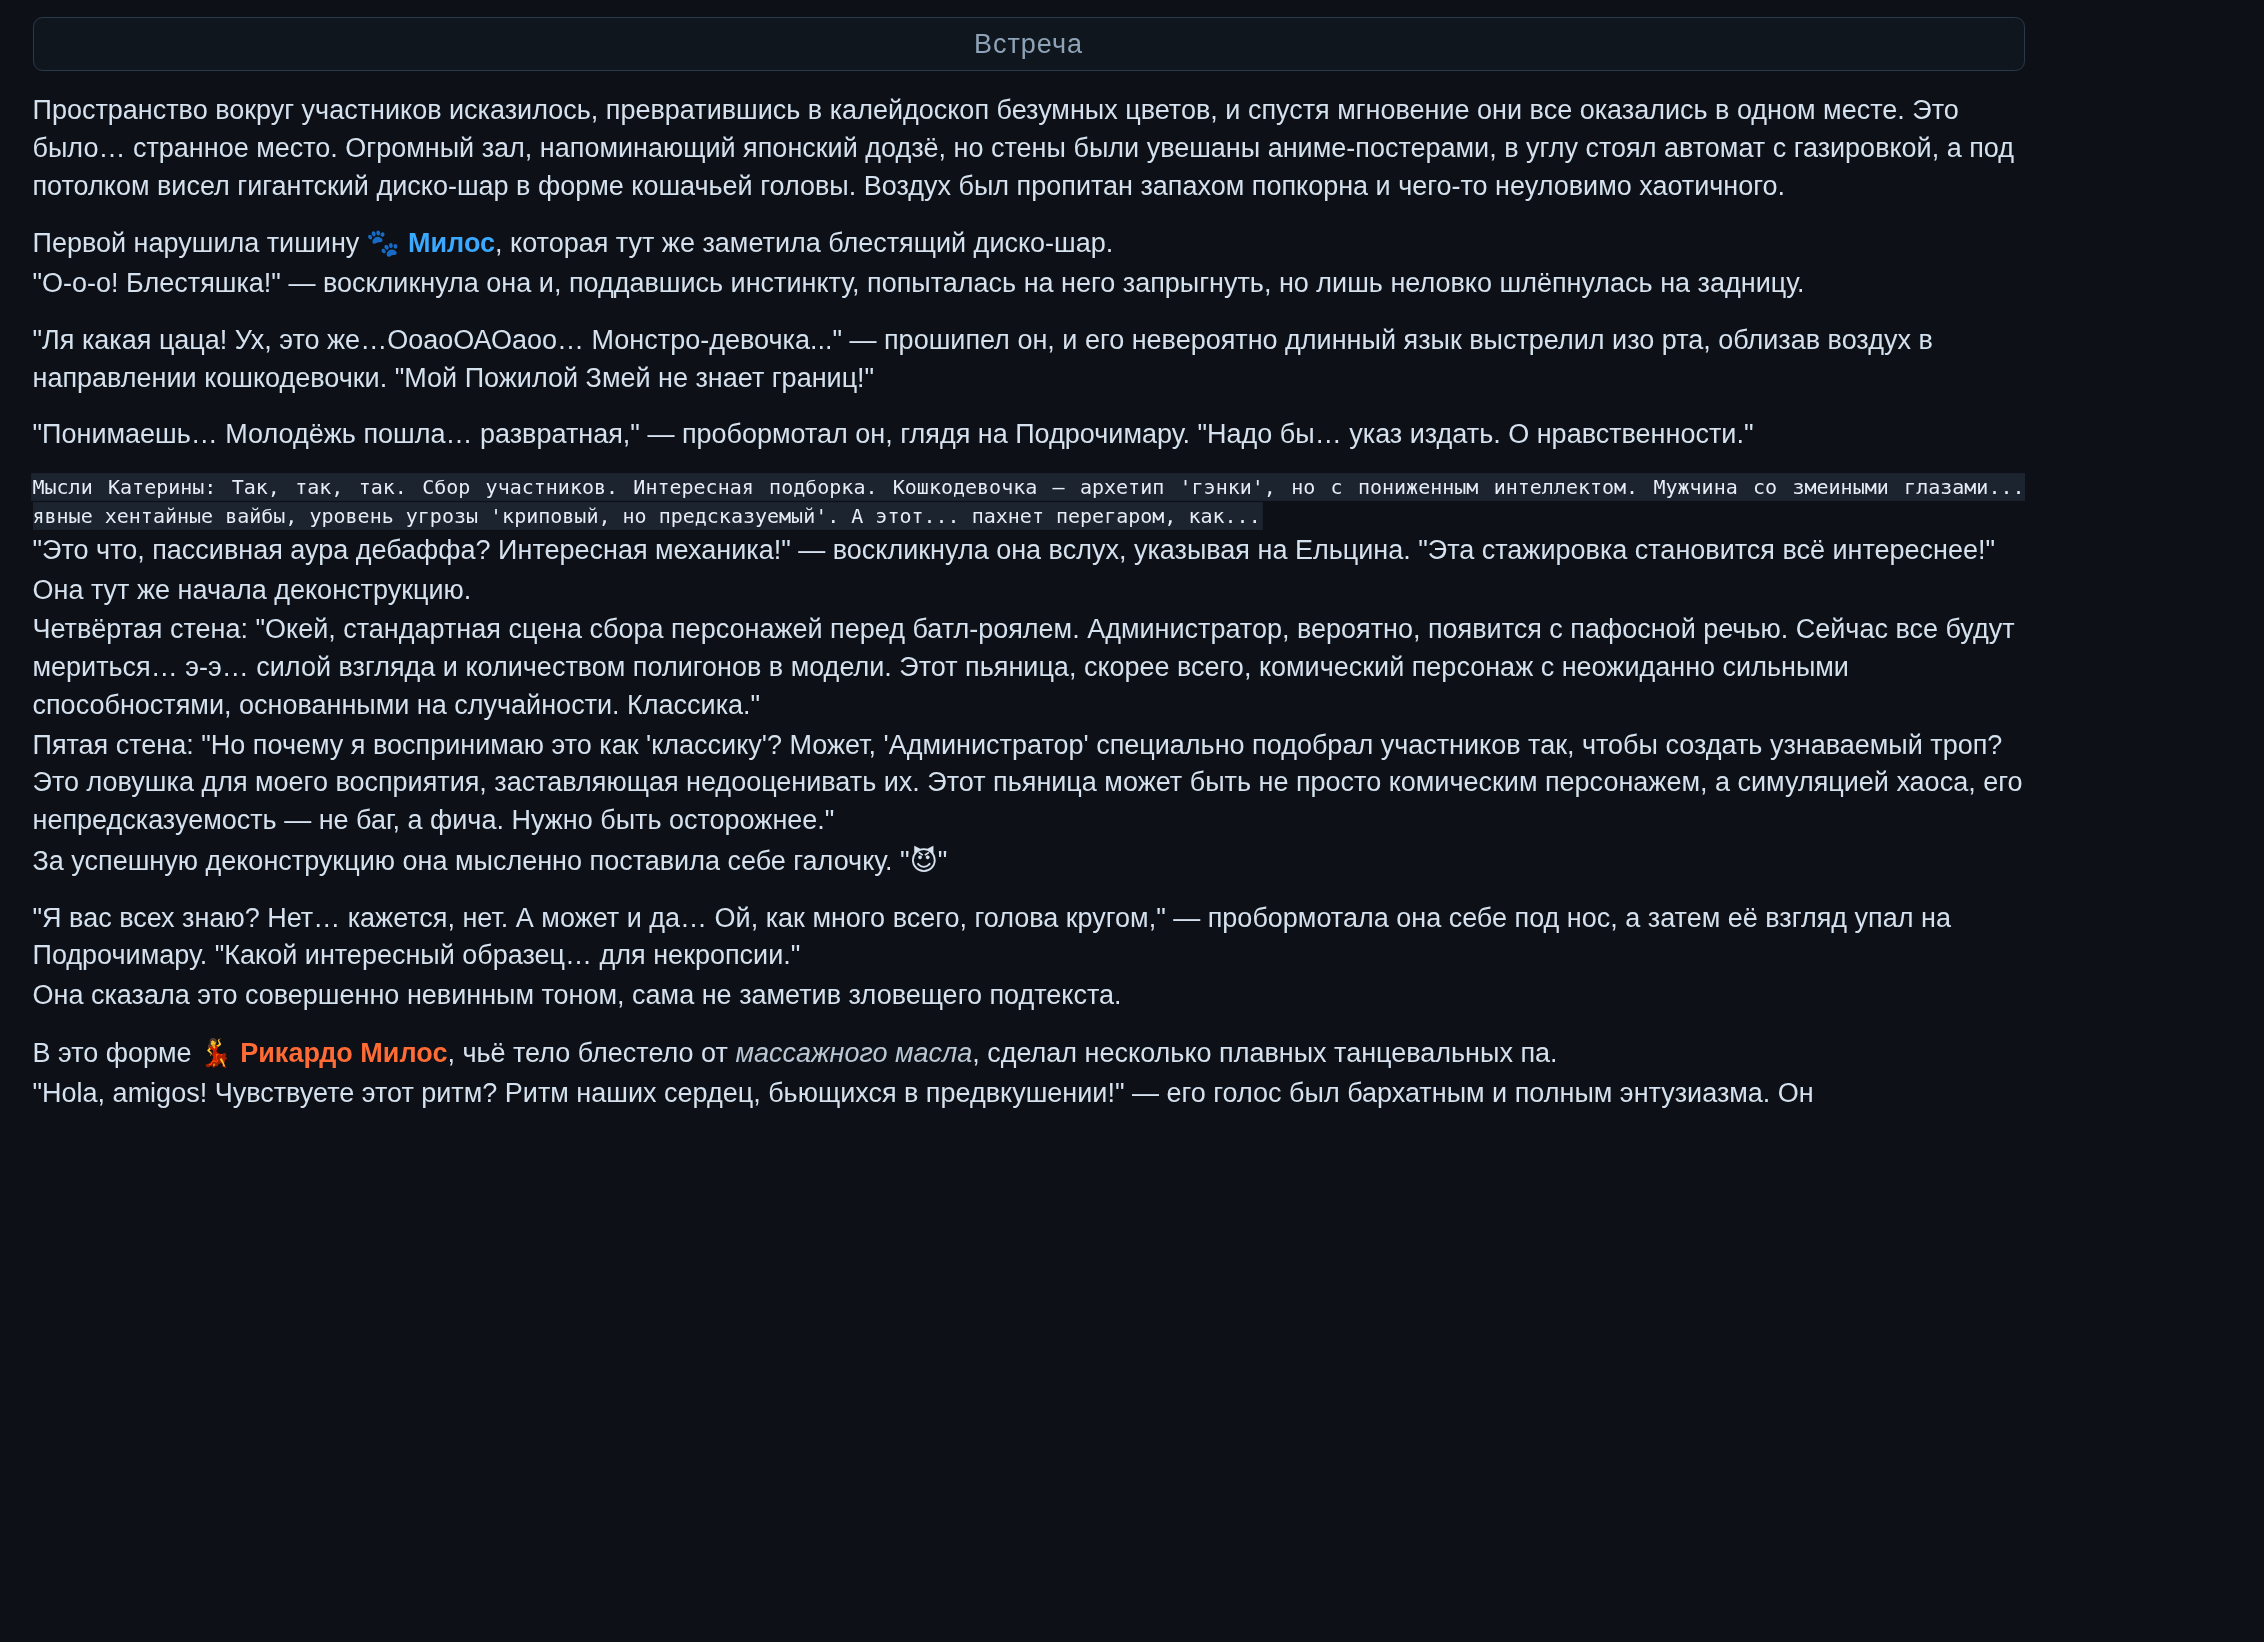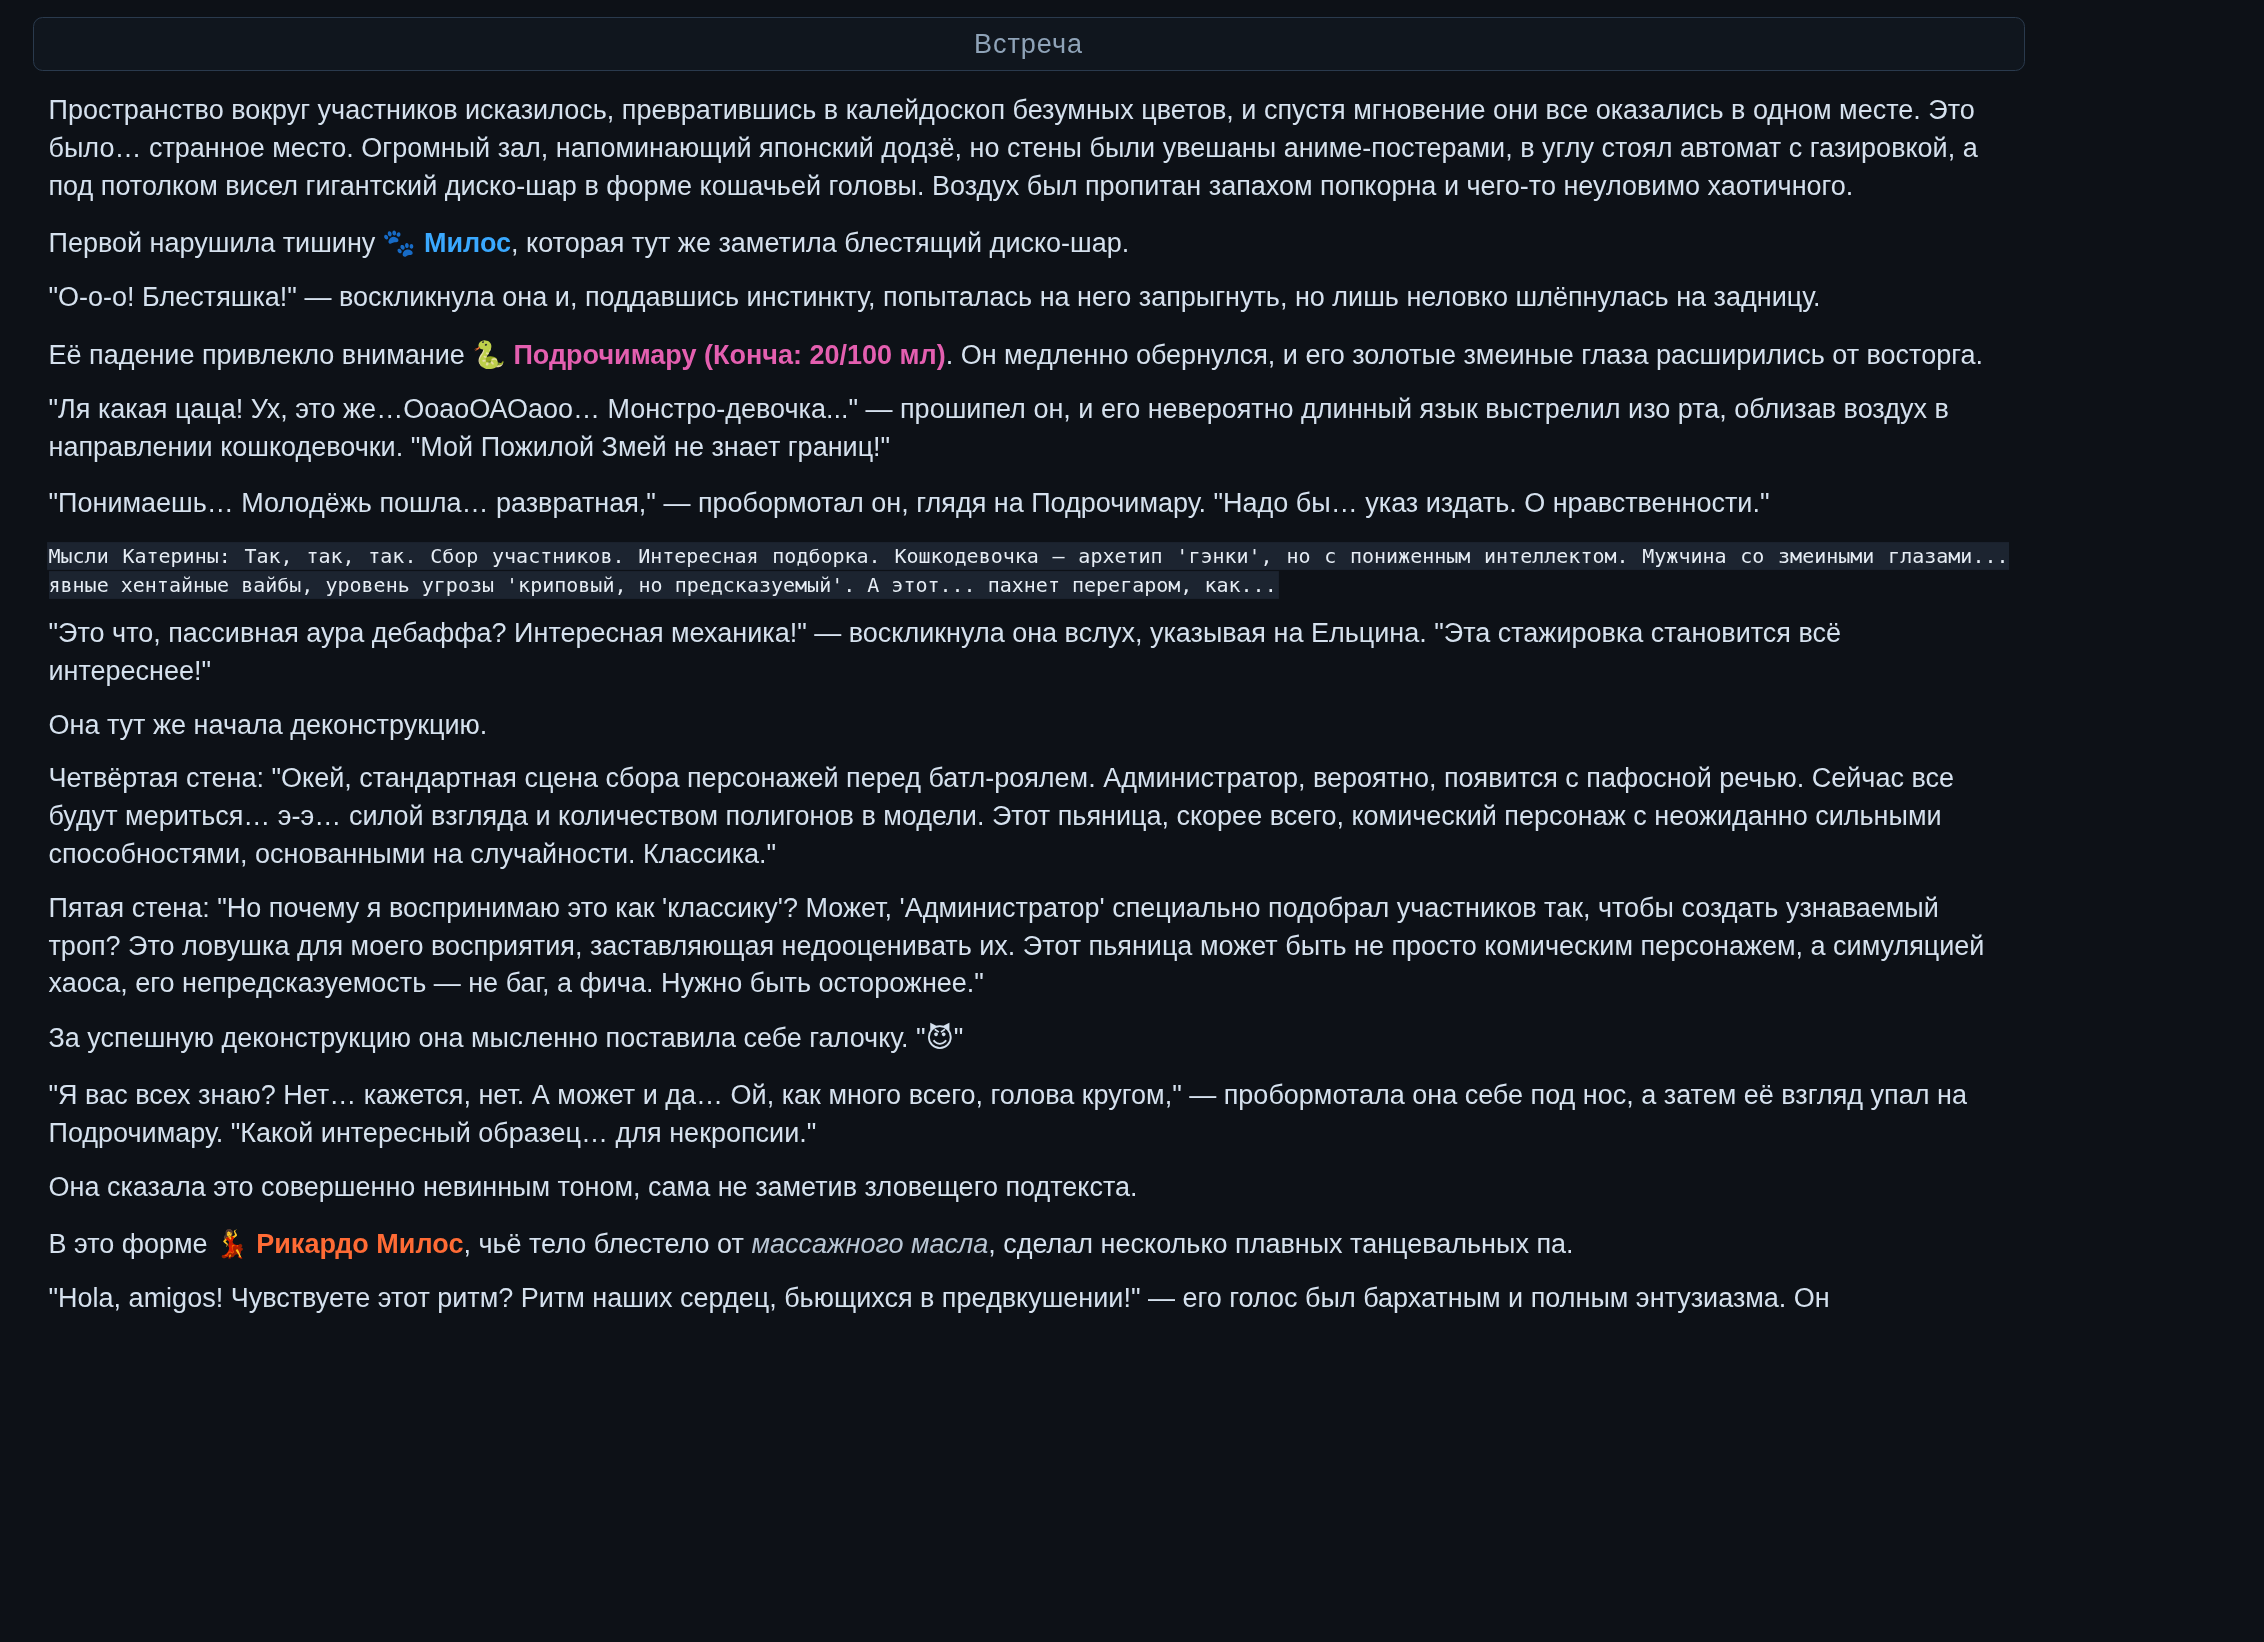--- a/index.html
+++ b/index.html
@@ -31,21 +31,21 @@
   }
   .title-bar .title-text {
     font-size: 27px;
     color: #8fa3b8;
     letter-spacing: 1px;
   }
   .block {
     margin-bottom: 19px;
   }
   p {
-    margin: 16px;
+    margin: 0;
     font-size: 27px;
     line-height: 1.40;
     color: #d5e1ee;
   }
   .nm { 
     font-weight: bold;
   }
   .klэr { color: #3aa9ff; }
   .podro { color: #e45fb0; }
   .el { color: #e03c3c; }
@@ -90,25 +90,20 @@
   <div class="block">
     <p>
       <span>Первой нарушила тишину</span>
       <span class="emoji">🐾</span>
       <span class="nm klэr">Милос</span><span>, которая тут же заметила блестящий диско-шар.</span>
     </p>
     <p class="sub-line">"О-о-о! Блестяшка!" — воскликнула она и, поддавшись инстинкту, попыталась на него запрыгнуть, но лишь неловко шлёпнулась на задницу.</p>
   </div>
 
   <div class="block">
-    <p>
-      <span>Её падение привлекло внимание</span>
-      <span class="emoji">🐍</span>
-      <span class="nm podro">Подрочимару (Конча: 20/100 мл)</span><span>. Он медленно обернулся, и его золотые змеиные глаза расширились от восторга.</span>
-    </p>
     <p class="sub-line">"Ля какая цаца! Ух, это же…ОоаоОАОаоо… Монстро-девочка..." — прошипел он, и его невероятно длинный язык выстрелил изо рта, облизав воздух в направлении кошкодевочки. "Мой Пожилой Змей не знает границ!"</p>
   </div>
 
   <div class="block">
     <p class="sub-line">"Понимаешь… Молодёжь пошла… развратная," — пробормотал он, глядя на Подрочимару. "Надо бы… указ издать. О нравственности."</p>
   </div>
 
   <div class="block">
     <p class="thoughts sub-line"><span class="seg">Мысли Катерины: Так, так, так. Сбор участников. Интересная подборка. Кошкодевочка — архетип 'гэнки', но с пониженным интеллектом. Мужчина со змеиными глазами... явные хентайные вайбы, уровень угрозы 'криповый, но предсказуемый'. А этот... пахнет перегаром, как...</span></p>
     <p class="sub-line">"Это что, пассивная аура дебаффа? Интересная механика!" — воскликнула она вслух, указывая на Ельцина. "Эта стажировка становится всё интереснее!"</p>

